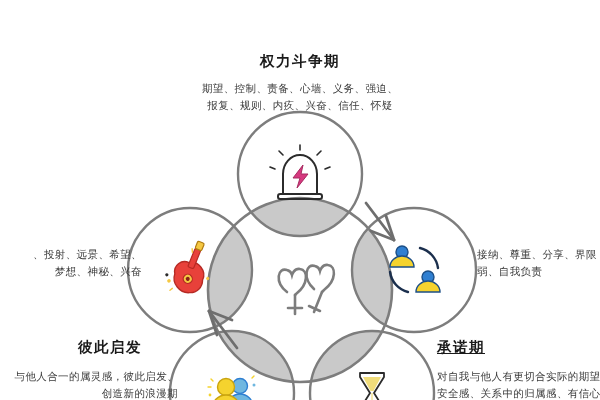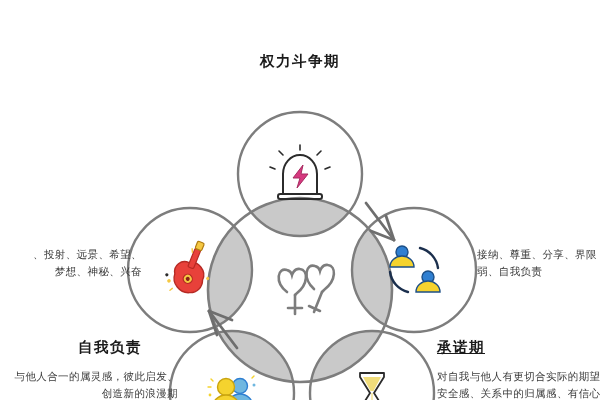--- a/index.html
+++ b/index.html
@@ -208,33 +208,35 @@
         <line x1="237" y1="300" x2="209" y2="263"></line>
         <line x1="209" y1="263" x2="232" y2="272"></line>
         <line x1="209" y1="263" x2="217" y2="287"></line>
       </g>
     </g>
 
   </svg>
 
   <div class="phase-title t-power-title">权力斗争期</div>
   <div class="phase-desc t-power-desc">
+    <span class="desc-line">期望、控制、责备、心墙、义务、强迫、</span>
+    <span class="desc-line">报复、规则、内疚、兴奋、信任、怀疑</span>
   </div>
 
   <div class="phase-desc t-romance-desc">
     <span class="desc-line">、投射、远景、希望、</span>
     <span class="desc-line">梦想、神秘、兴奋</span>
   </div>
 
   <div class="phase-desc t-integrate-desc">
     <span class="desc-line">接纳、尊重、分享、界限</span>
     <span class="desc-line">弱、自我负责</span>
   </div>
 
-  <div class="phase-title t-create-title">自我负责</div>
+  <div class="phase-title t-create-title">彼此启发</div>
   <div class="phase-desc t-create-desc">
     <span class="desc-line">与他人合一的属灵感，彼此启发、</span>
     <span class="desc-line">创造新的浪漫期</span>
   </div>
 
   <div class="phase-title t-commit-title">承诺期</div>
   <div class="phase-desc t-commit-desc">
     <span class="desc-line">对自我与他人有更切合实际的期望</span>
     <span class="desc-line">安全感、关系中的归属感、有信心</span>
     <span class="desc-line">生活</span>

